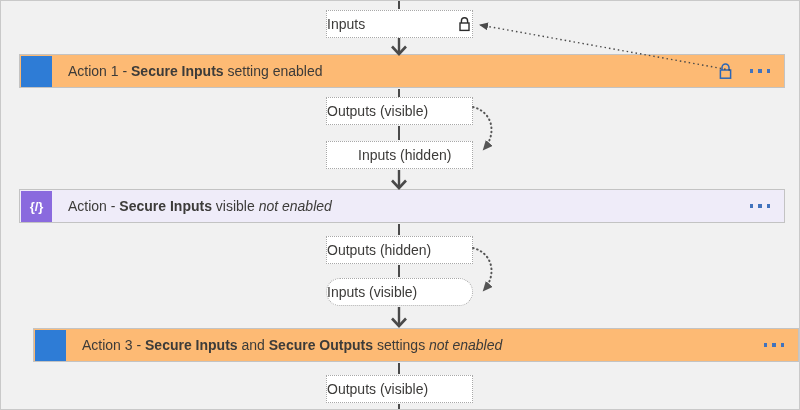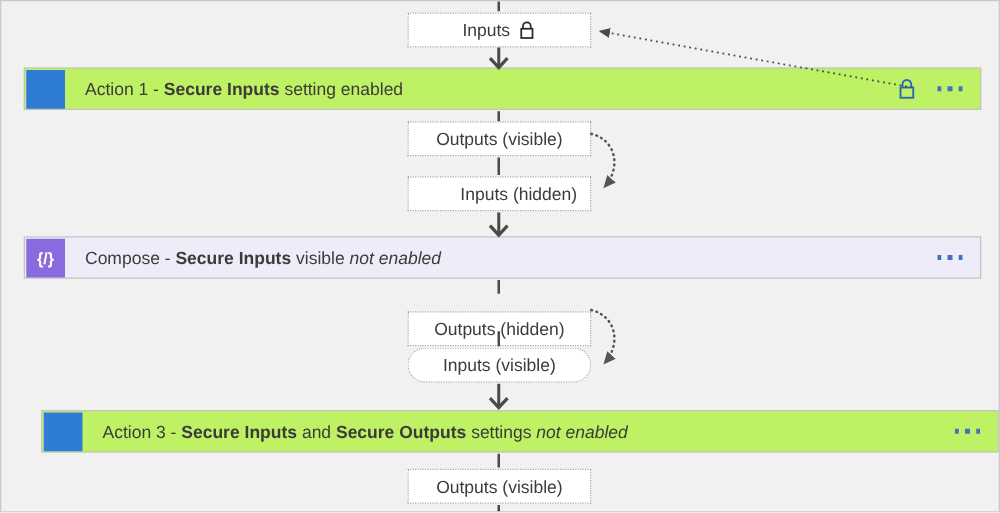--- a/index.html
+++ b/index.html
@@ -9,31 +9,31 @@
     background:#f1f1f1;border:1px solid #c9c9c9;
     font-family:"Liberation Sans", sans-serif;
     color:#3c3b39;font-size:14px;overflow:hidden;
   }
   .overlay{position:absolute;left:0;top:0;width:800px;height:410px;pointer-events:none;z-index:3;}
 
   
   .dbox{
     position:absolute;left:325px;width:147px;height:28px;
     background:#ffffff;border:1px dotted #a8a8a8;
-    display:flex;align-items:center;justify-content:center;gap:6px;
+    display:flex;align-items:center;justify-content:space-between;gap:6px;
     z-index:2;
   }
   .dbox .lbl{white-space:nowrap;}
 
   
   .bar{
     position:absolute;left:18px;width:766px;height:34px;
     border:1px solid #c3c3c3;display:flex;align-items:center;z-index:2;
   }
-  .bar.blue{background:#bef264;text-align:center;}
+  .bar.blue{background:#fdba74;text-align:center;}
   .bar.purple{background:#efecf9;}
   .bar-icon{
     position:absolute;left:1px;top:1px;width:31px;height:31px;
     display:flex;align-items:center;justify-content:center;
     color:#ffffff;font-weight:bold;font-size:13px;
   }
   .bar-icon.blue{background:#2e7cd6;}
   .bar-icon.purple{background:#8a6ade;}
   .bar-text{margin-left:48px;white-space:nowrap;}
   .b{font-weight:bold;}
@@ -116,31 +116,31 @@
   </div>
 
   <div class="dbox" style="top:140px;padding-left:31px;">
     <span class="lbl">Inputs (hidden)</span>
   </div>
 
   <div class="bar purple" style="top:188px;">
     <div class="bar-icon purple">
         <span>{/}</span>
       </div>
-    <div class="bar-text"><span>Compose - </span><span class="b">Secure Inputs</span><span> visible </span><span class="i">not enabled</span></div>
+    <div class="bar-text"><span>Action - </span><span class="b">Secure Inputs</span><span> visible </span><span class="i">not enabled</span></div>
     <div class="bar-right">
       <span class="dots">
           <i></i>
           <i></i>
           <i></i>
         </span>
     </div>
   </div>
 
-  <div class="dbox" style="top:248px;">
+  <div class="dbox" style="top:235px;">
     <span class="lbl">Outputs (hidden)</span>
   </div>
 
   <div class="dbox" style="top:277px;border-radius:14px;">
     <span class="lbl">Inputs (visible)</span>
   </div>
 
   <div class="bar blue" style="top:327px;margin-left:14px;">
     <div class="bar-icon blue"></div>
     <div class="bar-text"><span>Action 3 - </span><span class="b">Secure Inputs</span><span> and </span><span class="b">Secure Outputs</span><span> settings </span><span class="i">not enabled</span></div>

